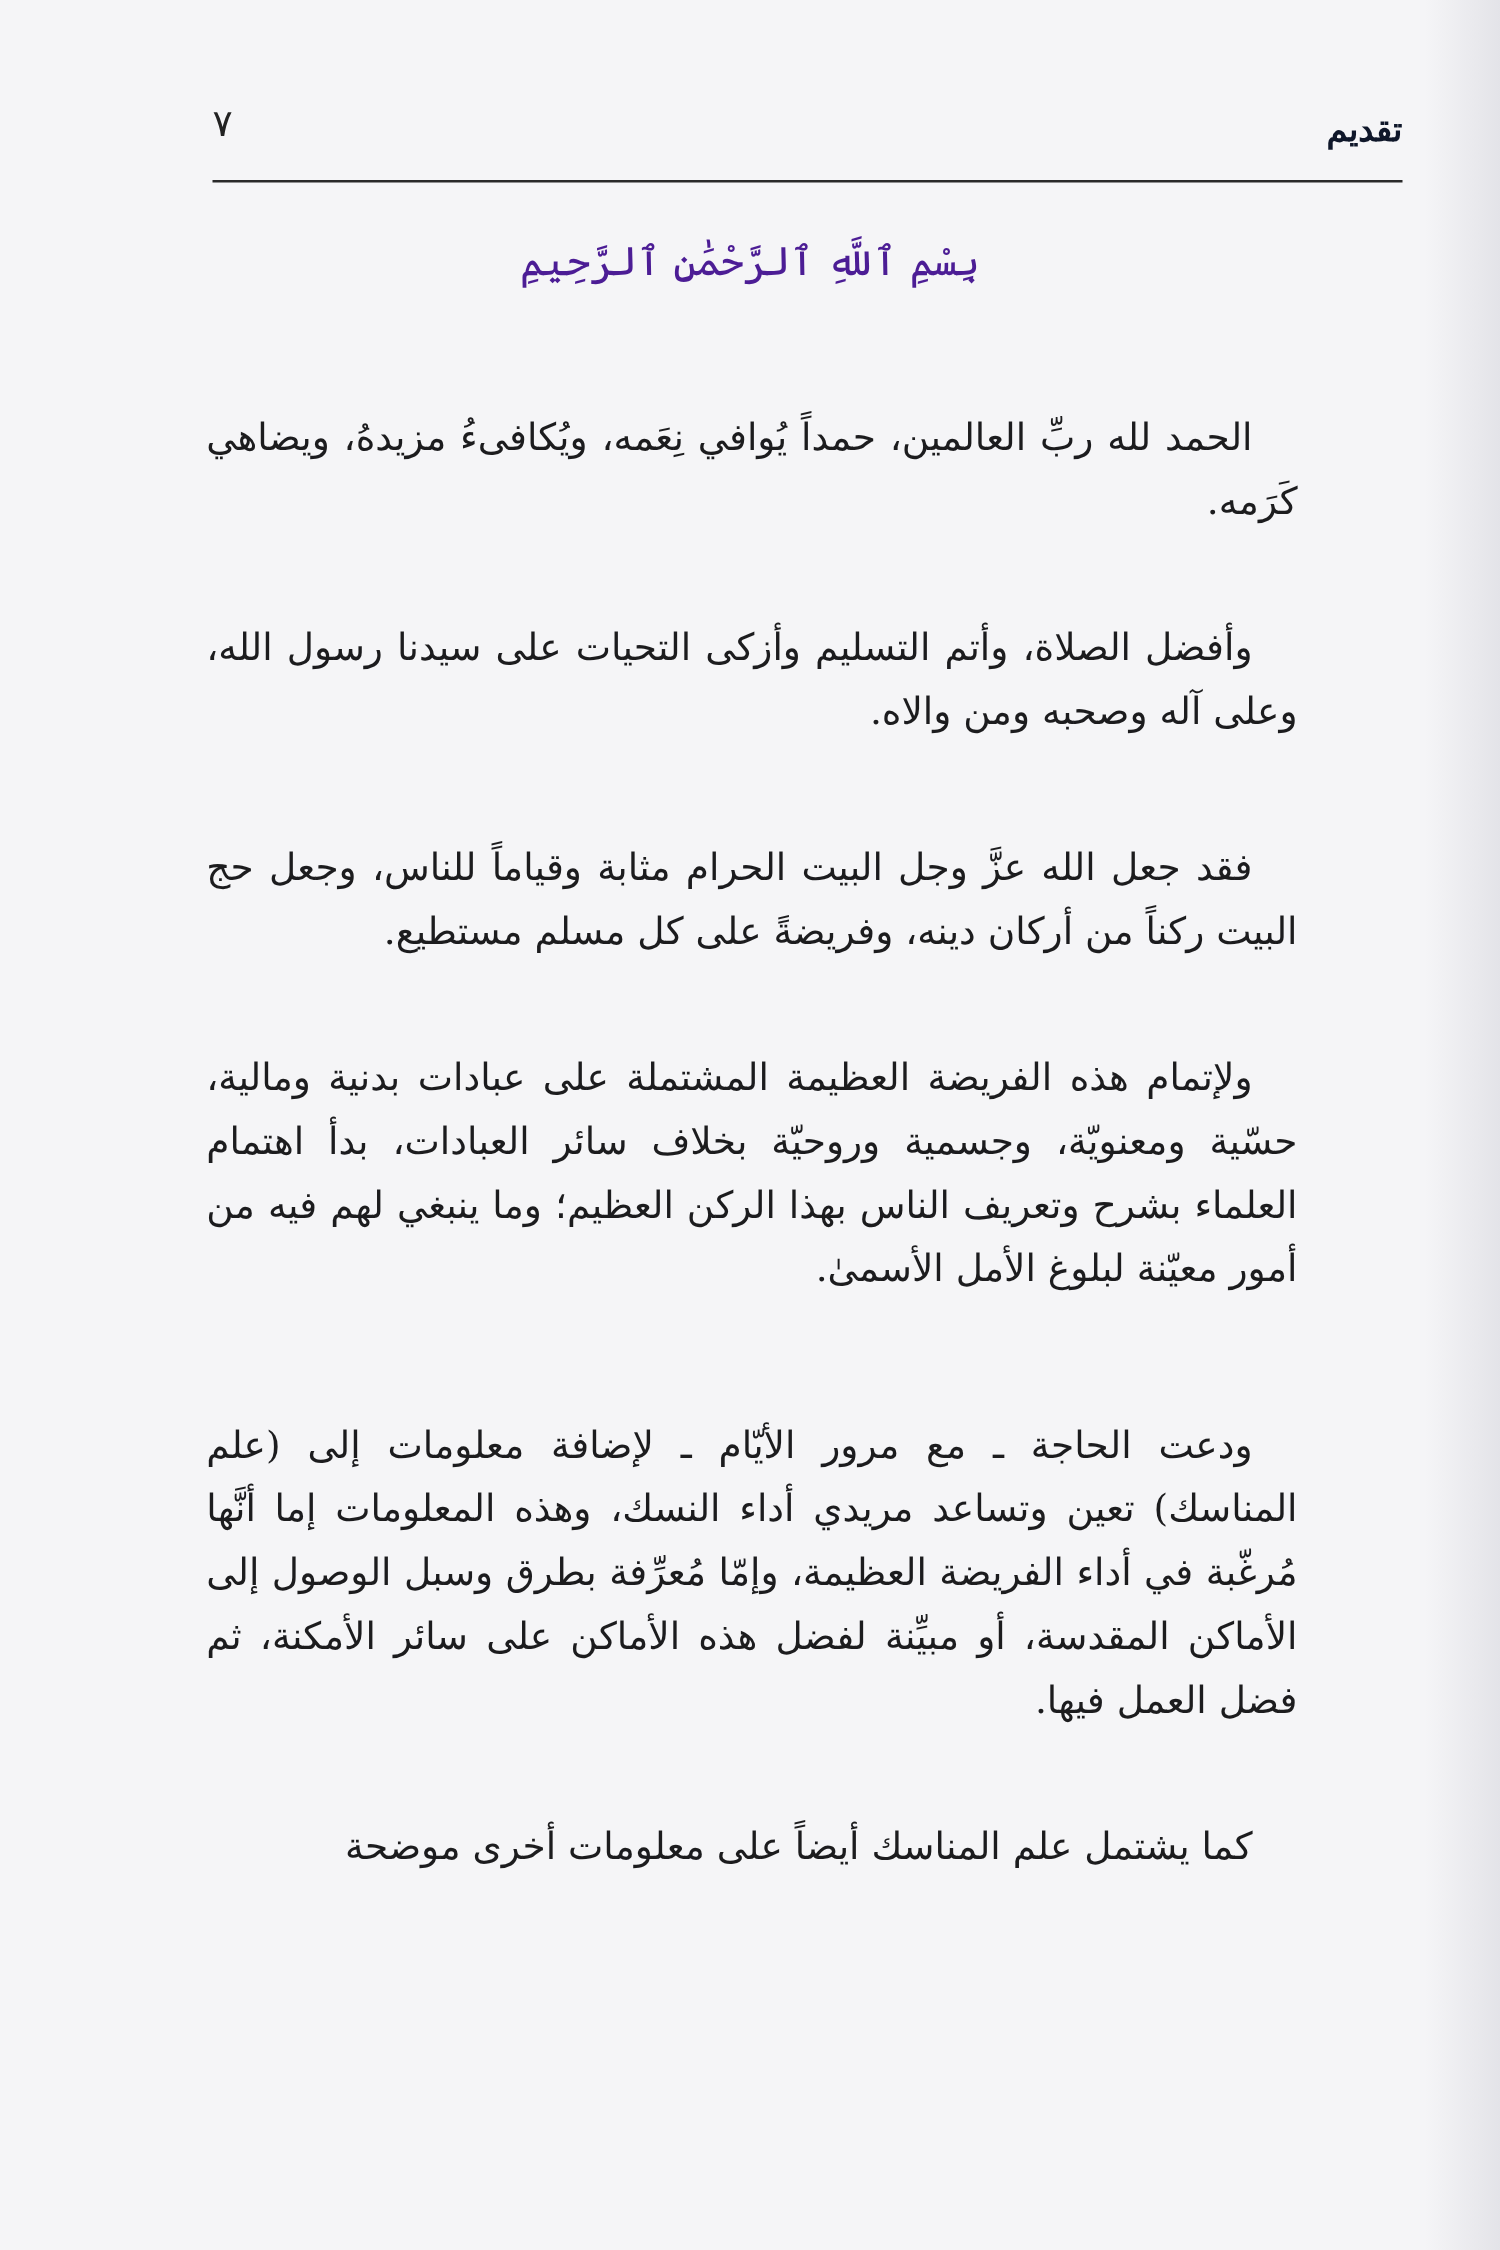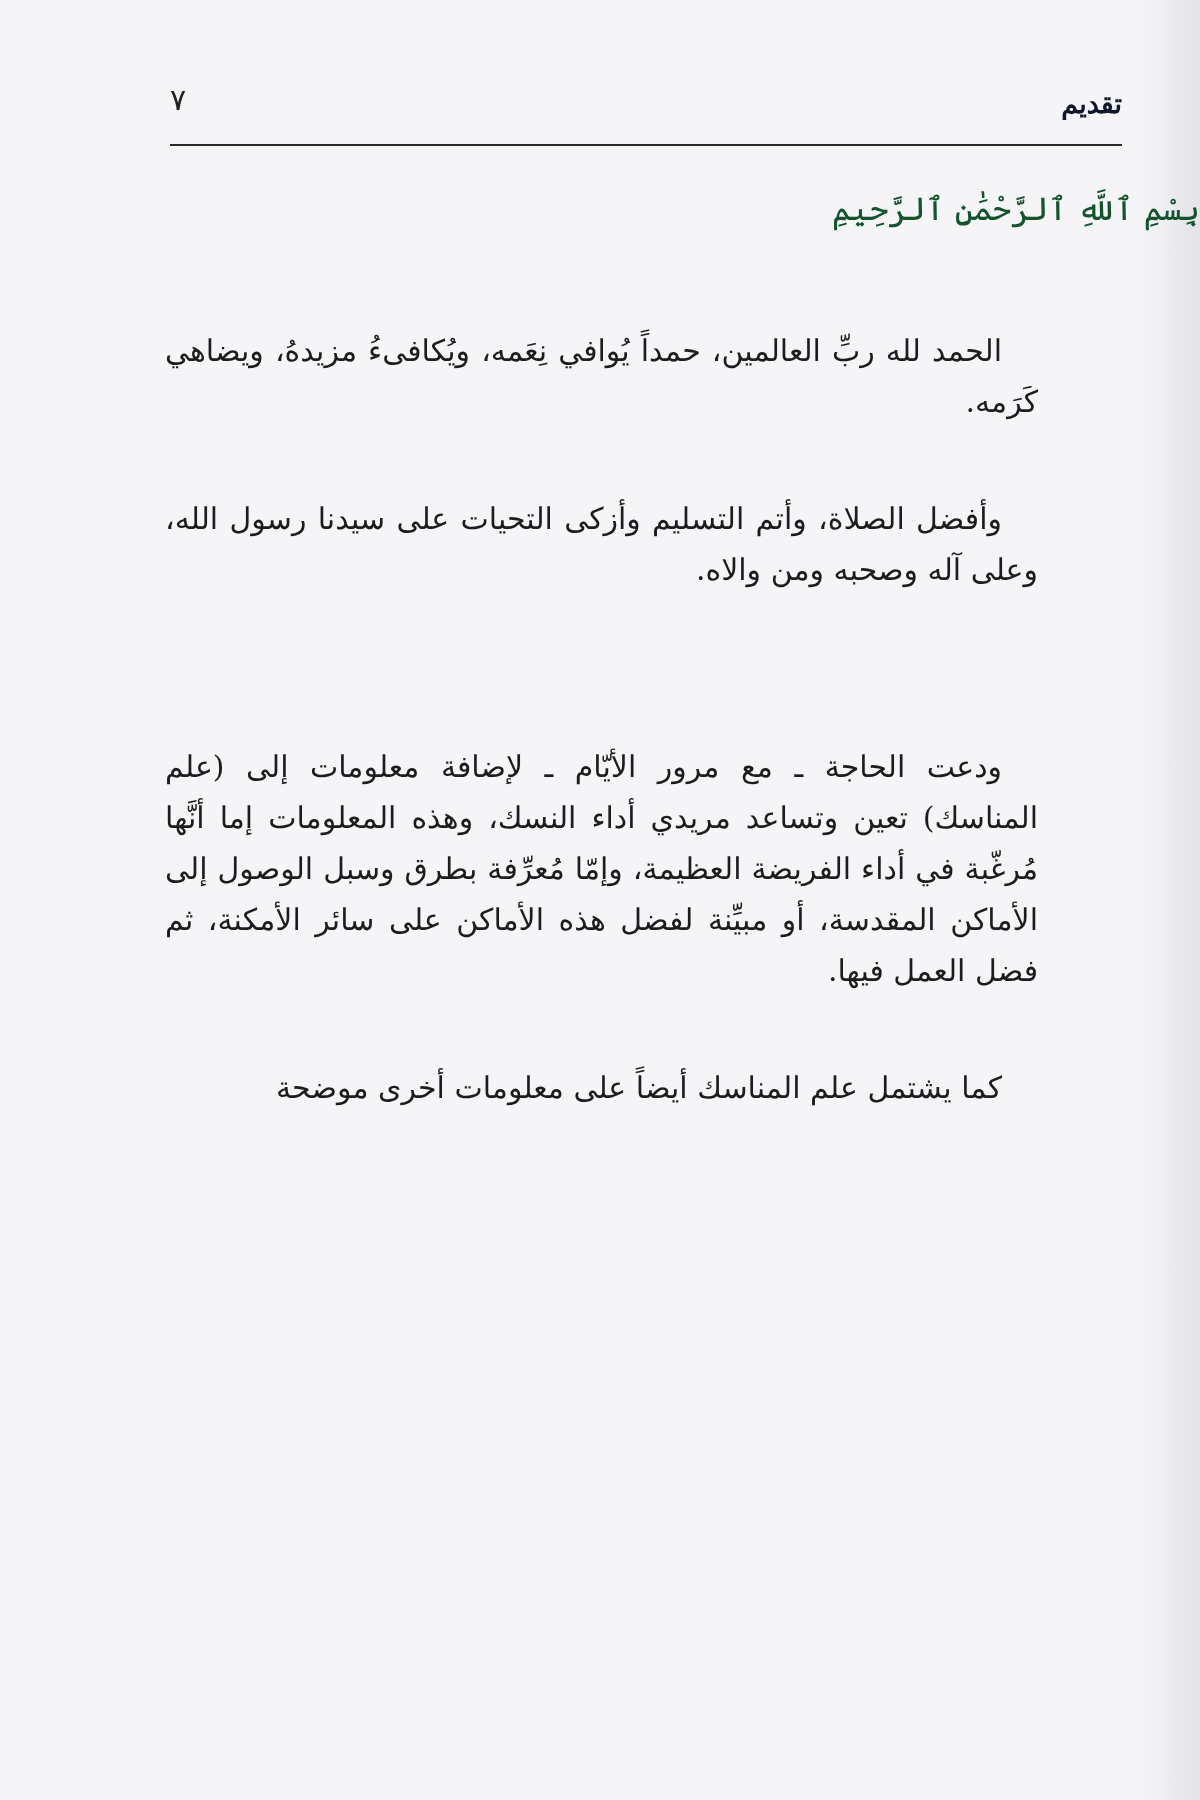--- a/index.html
+++ b/index.html
@@ -26,22 +26,22 @@
       position: absolute; left: 0; top: 0;
       font-size: 30px; color: #222;
       font-family: "DejaVu Sans", sans-serif;
     }
     .header-rule {
       position: absolute; left: 170px; right: 78px; top: 144px;
       height: 2px; background: #2a2a2a;
     }
     .basmala {
       position: absolute; left: 0; right: 0; top: 190px;
-      direction: rtl;
-      font-size: 32px; color: #14532d;
+      text-align: center; direction: rtl;
+      font-size: 32px; color: #4c1d95;
     }
     .body-text {
       position: absolute; left: 165px; right: 162px; top: 283px;
       direction: rtl; text-align: justify;
       font-size: 30px; line-height: 51px;
     }
     .body-text p { margin: 0; }
     .body-text p.indent { text-indent: 36px; margin-top: 42px; }
     .gap-s { height: 16px; }
     .gap-m { height: 24px; }
@@ -59,19 +59,21 @@
 <div class="header-rule"></div>
 
 <div class="basmala">بِسْمِ ٱللَّهِ ٱلرَّحْمَٰنِ ٱلرَّحِيمِ</div>
 
 <div class="body-text">
   <p class="indent">الحمد لله ربِّ العالمين، حمداً يُوافي نِعَمه، ويُكافىءُ مزيدهُ، ويضاهي كَرَمه.</p>
   <div class="gap-m"></div>
   <p class="indent">وأفضل الصلاة، وأتم التسليم وأزكى التحيات على سيدنا رسول الله، وعلى آله وصحبه ومن والاه.</p>
   <div class="gap-s"></div>
   <div class="gap-s"></div>
+  <p class="indent">فقد جعل الله عزَّ وجل البيت الحرام مثابة وقياماً للناس، وجعل حج البيت ركناً من أركان دينه، وفريضةً على كل مسلم مستطيع.</p>
   <div class="gap-m"></div>
+  <p class="indent">ولإتمام هذه الفريضة العظيمة المشتملة على عبادات بدنية ومالية، حسّية ومعنويّة، وجسمية وروحيّة بخلاف سائر العبادات، بدأ اهتمام العلماء بشرح وتعريف الناس بهذا الركن العظيم؛ وما ينبغي لهم فيه من أمور معيّنة لبلوغ الأمل الأسمىٰ.</p>
   <div class="gap-m"></div>
   <div class="gap-m"></div>
   <p class="indent">ودعت الحاجة ـ مع مرور الأيّام ـ لإضافة معلومات إلى (علم المناسك) تعين وتساعد مريدي أداء النسك، وهذه المعلومات إما أنَّها مُرغّبة في أداء الفريضة العظيمة، وإمّا مُعرِّفة بطرق وسبل الوصول إلى الأماكن المقدسة، أو مبيِّنة لفضل هذه الأماكن على سائر الأمكنة، ثم فضل العمل فيها.</p>
   <div class="gap-m"></div>
   <p class="indent">كما يشتمل علم المناسك أيضاً على معلومات أخرى موضحة</p>
 </div>
 
 </body></html>

